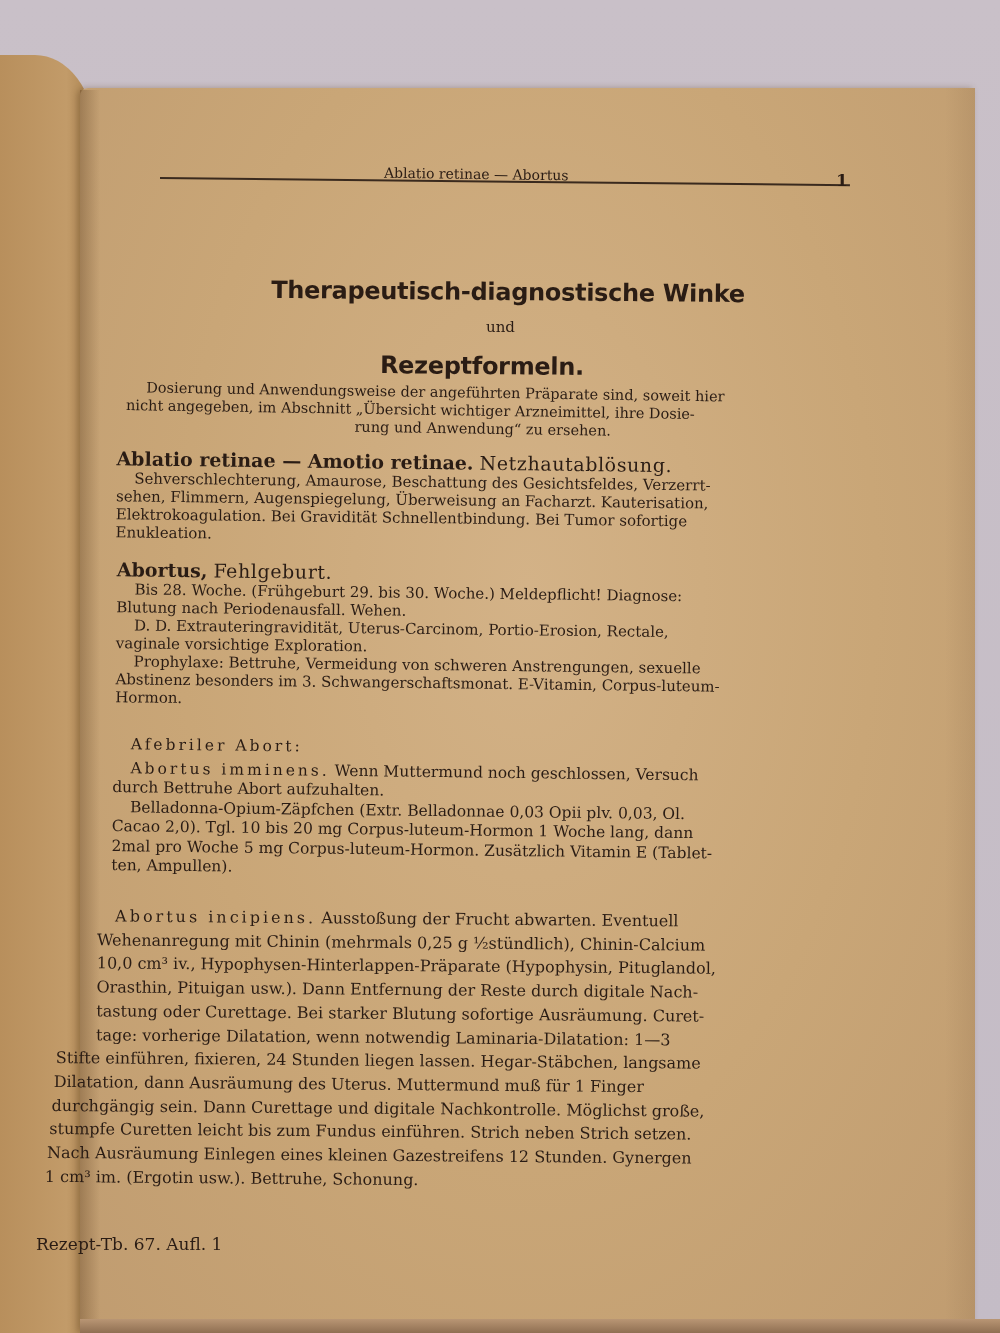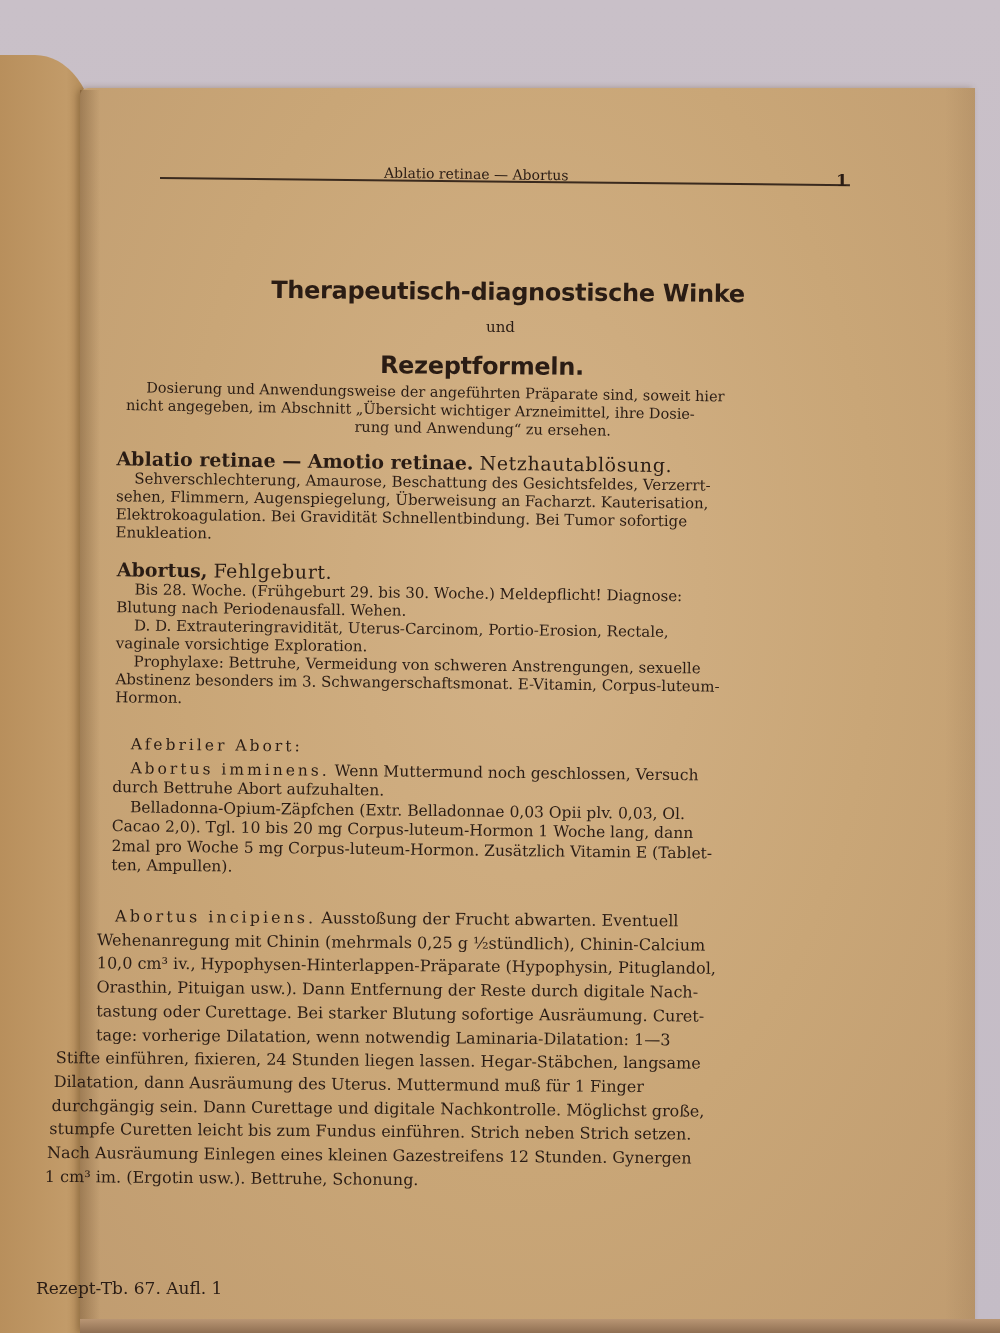--- a/index.html
+++ b/index.html
@@ -65,21 +65,21 @@
     .block {
       position: absolute; left: 116px; font-size: 15px; line-height: 18px;
       transform: rotate(0.7deg);
     }
     .entry-head { font-size: 19px; line-height: 22px; }
     .entry-head b { font-weight: bold; }
     .entry-head .gloss { font-weight: normal; letter-spacing: 0.6px; }
     .ind { text-indent: 18px; }
     .spaced { letter-spacing: 3px; }
     .footer {
-      position: absolute; left: 36px; top: 1234px; font-size: 17px; margin-top: 44px;
+      position: absolute; left: 36px; top: 1234px; font-size: 17px;
     }
     p { margin: 0; }
   </style>
 </head>
 <body>
 
 <div class="left-page"></div>
 <div class="page"></div>
 <div class="gutter-shadow"></div>
 <div class="bottom-edge"></div>

